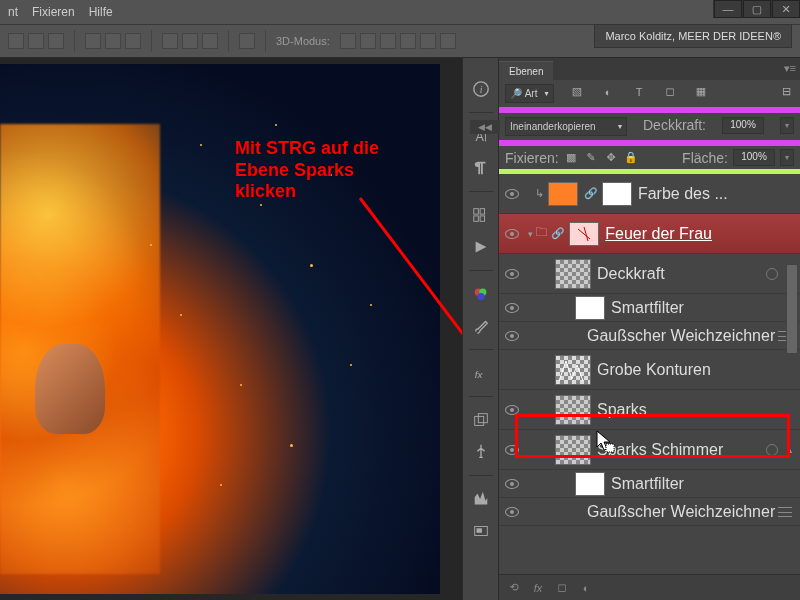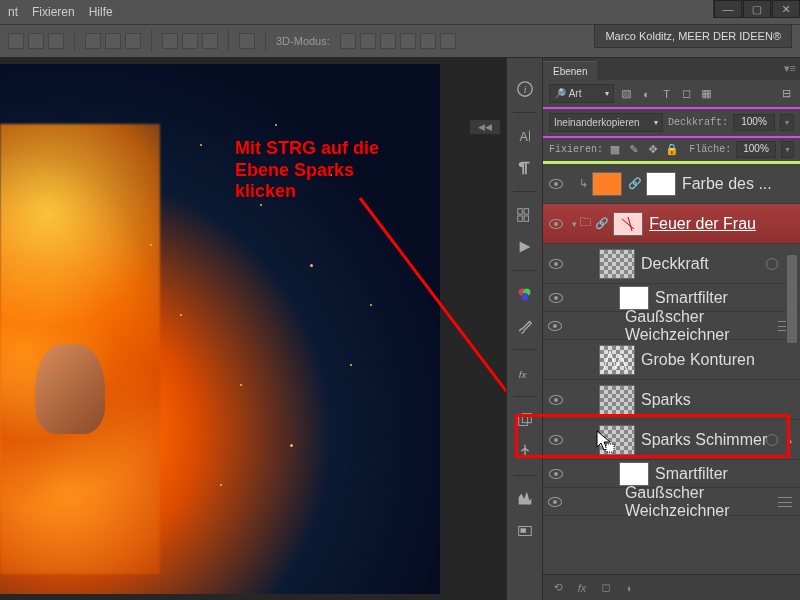--- a/index.html
+++ b/index.html
@@ -42,32 +42,32 @@
 .highlight-box { position: absolute; border: 3px solid #ff0000; z-index: 8; pointer-events: none; }
 
 
 .dock { width: 36px; background: #454545; border-left: 1px solid #2b2b2b; display: flex; flex-direction: column; align-items: center; padding-top: 20px; gap: 10px; }
 .dock-icon { width: 24px; height: 22px; display: flex; align-items: center; justify-content: center; color: #aaa; cursor: pointer; }
 .dock-icon svg { width: 18px; height: 18px; }
 .dock-sep { width: 24px; height: 1px; background: #333; margin: 2px 0; }
 .dock-collapse { position: absolute; top: 62px; right: 300px; width: 30px; height: 14px; background: #3a3a3a; display:flex;align-items:center;justify-content:center; color:#888; font-size:9px;}
 
 
-.panel { width: 258px; background: #454545; border-left: 1px solid #2b2b2b; display: flex; flex-direction: column; }
+.panel { width: 302px; background: #454545; border-left: 1px solid #2b2b2b; display: flex; flex-direction: column; }
 .panel-tabs { height: 22px; background: #3a3a3a; display: flex; align-items: flex-end; position: relative;}
 .panel-tab { padding: 4px 10px 3px; background: #454545; color: #ddd; font-size: 10px; border-top: 1px solid #555;}
 .panel-menu { position: absolute; right: 4px; top: 4px; color: #888; cursor: pointer; font-size: 11px;}
 
-.panel-row { display: flex; align-items: center; padding: 4px 6px; gap: 5px; border-bottom: 2px solid #d946ef; }
+.panel-row { display: flex; padding: 4px 6px; gap: 16px; border-bottom: 6px solid #d946ef; }
 .select-box { flex: 1; height: 19px; background: #3d3d3d; border: 1px solid #333; color: #ccc; font-size: 10px; padding: 0 4px; display: flex; align-items: center; justify-content: space-between; }
 .tiny-icon { width: 15px; height: 15px; display: flex; align-items: center; justify-content: center; color: #aaa; }
-.field-label { color: #aaa; font-size: 10px; font-family: Liberation Mono, monospace; }
+.field-label { color: #aaa; font-size: 14px; }
 .pct-input { width: 42px; height: 17px; background: #3d3d3d; border: 1px solid #333; color: #ddd; font-size: 10px; text-align: center; padding-top: 1px;}
 .pct-arrow { width: 14px; height: 17px; background: #3d3d3d; border: 1px solid #333; display: flex; align-items: center; justify-content: center; font-size: 8px; color: #888;}
-.lock-row { padding: 3px 6px; display: flex; align-items: center; gap: 5px; border-bottom: 3px solid #bef264;}
+.lock-row { padding: 3px 6px; display: flex; align-items: center; gap: 5px; border-bottom: 5px solid #bef264;}
 
 
 .layers { flex: 1; overflow-y: auto; background: #454545; position: relative; }
 .layer { display: flex; align-items: center; height: 40px; border-bottom: 1px solid #3a3a3a; position: relative; }
 .layer.short { height: 28px; }
 .layer.selected { background: linear-gradient(#a53d3d, #8f2f2f); }
 .vis-col { width: 26px; display: flex; align-items: center; justify-content: center; }
 .eye { width: 14px; height: 10px; border: 1px solid #999; border-radius: 50%; position: relative; }
 .eye::after { content: ''; position: absolute; left: 4px; top: 2px; width: 4px; height: 4px; background: #999; border-radius: 50%; }
 .indent { display: inline-block; }

